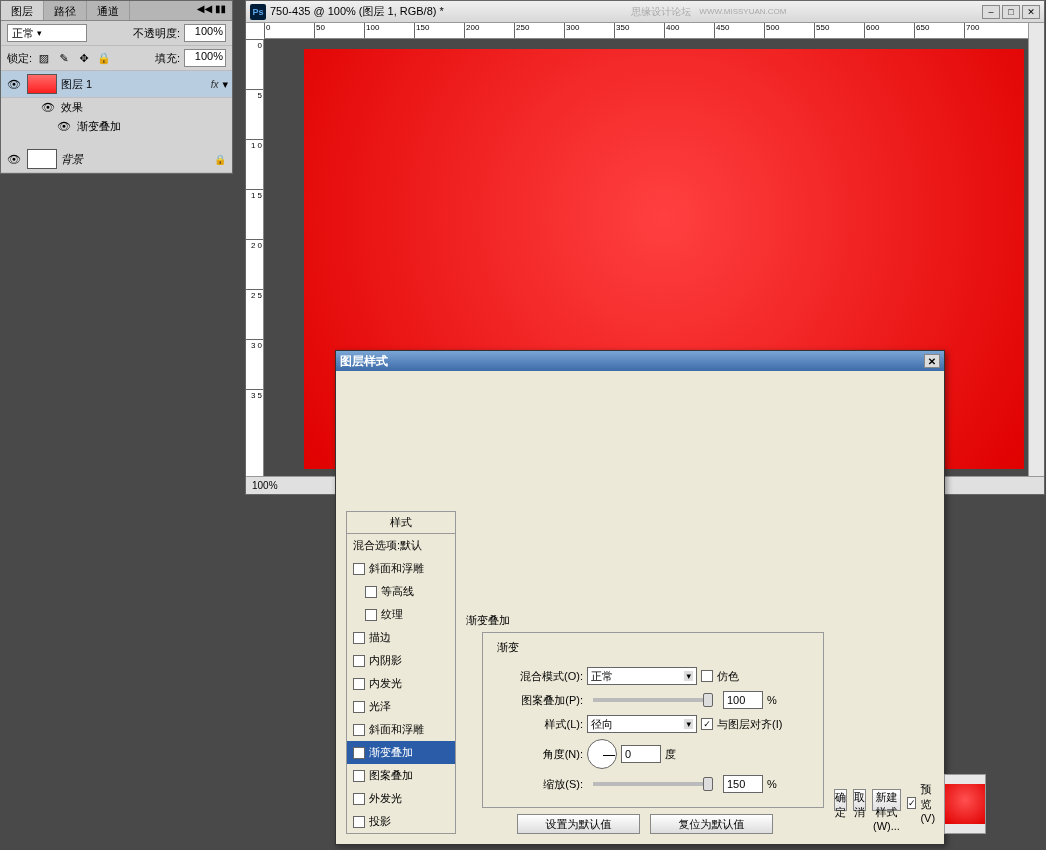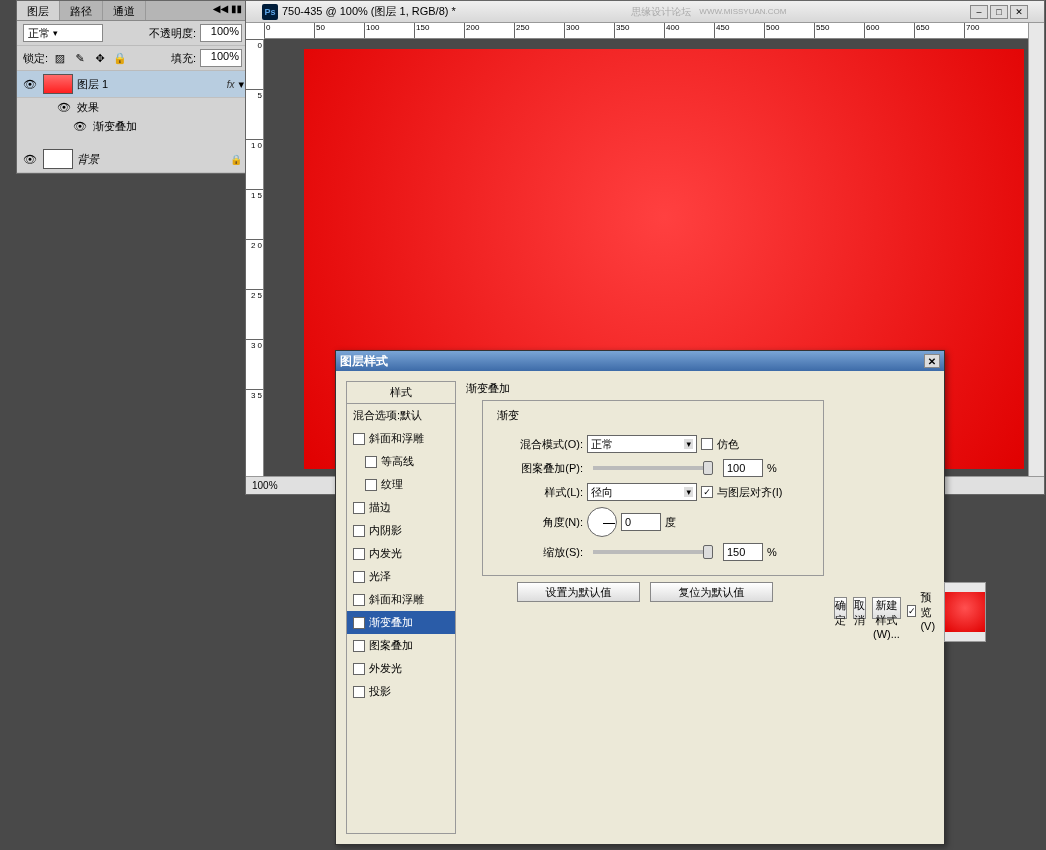--- a/index.html
+++ b/index.html
@@ -1,19 +1,19 @@
 <!DOCTYPE html>
 <html><head>
 <meta charset="utf-8">
 <style>
 * { box-sizing: border-box; margin: 0; padding: 0; }
 body { font-family: "Microsoft YaHei", SimSun, sans-serif; font-size: 11px; background: #494949; width: 1046px; height: 850px; position: relative; overflow: hidden; }
 
 
-.layers-panel { position: absolute; left: 16px; top: 0; width: 233px; background: #d3d3d3; border: 1px solid #666; }
+.layers-panel { position: absolute; left: 0; top: 0; width: 233px; background: #d3d3d3; border: 1px solid #666; }
 .panel-tabs { display: flex; background: #b5b5b5; height: 20px; border-bottom: 1px solid #888; }
 .panel-tab { padding: 3px 10px; font-size: 11px; background: #b5b5b5; border-right: 1px solid #999; cursor: pointer; }
 .panel-tab.active { background: #d3d3d3; }
 .panel-collapse { margin-left: auto; padding: 2px 6px; font-size: 10px; }
 .panel-row { display: flex; align-items: center; padding: 3px 6px; gap: 4px; border-bottom: 1px solid #bbb; }
 .dropdown { background: #fff; border: 1px solid #888; padding: 1px 4px; font-size: 11px; display: inline-flex; align-items: center; height: 18px; }
 .dropdown::after { content: "▾"; margin-left: 3px; font-size: 9px; }
 .icon-btn { width: 16px; height: 16px; display: inline-flex; align-items: center; justify-content: center; font-size: 11px; cursor: pointer; }
 .pct-input { background: #fff; border: 1px solid #888; width: 42px; height: 18px; font-size: 11px; padding: 0 2px; text-align: right; }
 .layer-list { background: #d3d3d3; }
@@ -22,39 +22,39 @@
 .vis-eye { width: 18px; text-align: center; }
 .layer-thumb { width: 30px; height: 20px; border: 1px solid #555; background: #fff; margin: 0 4px; }
 .layer-thumb.red { background: linear-gradient(to bottom, #ff6b6b, #ff2020); }
 .layer-name { flex: 1; }
 .fx-label { font-style: italic; font-size: 10px; color: #333; margin-right: 4px; }
 .sub-effect { padding: 2px 4px 2px 40px; display: flex; align-items: center; gap: 6px; font-size: 11px; }
 .lock-icon { width: 14px; text-align: center; font-size: 10px; }
 
 
 .doc-window { position: absolute; left: 245px; top: 0; width: 800px; height: 495px; background: #fff; border: 1px solid #666; }
-.doc-titlebar { display: flex; align-items: center; background: linear-gradient(#f0f0f0, #d8d8d8); height: 22px; padding: 0 16px; border-bottom: 1px solid #999; font-size: 11px; }
+.doc-titlebar { display: flex; align-items: center; background: linear-gradient(#f0f0f0, #d8d8d8); height: 22px; padding: 0 4px; border-bottom: 1px solid #999; font-size: 11px; }
 .ps-icon { width: 16px; height: 16px; background: #001d3a; color: #5ca5e8; font-size: 9px; font-weight: bold; display: inline-flex; align-items: center; justify-content: center; margin-right: 4px; border-radius: 2px; }
 .win-controls { margin-left: auto; display: flex; gap: 2px; }
 .win-btn { width: 18px; height: 14px; background: #ddd; border: 1px solid #888; font-size: 9px; display: inline-flex; align-items: center; justify-content: center; cursor: pointer; }
 .watermark { color: #aaa; font-size: 10px; margin-right: 8px; }
 .ruler-h { position: absolute; left: 18px; top: 22px; right: 16px; height: 16px; background: #fff; border-bottom: 1px solid #888; font-size: 8px; display: flex; }
 .ruler-h span { width: 50px; border-left: 1px solid #666; padding-left: 1px; }
 .ruler-v { position: absolute; left: 0; top: 38px; width: 18px; bottom: 18px; background: #fff; border-right: 1px solid #888; font-size: 8px; display: flex; flex-direction: column; }
 .ruler-v span { height: 50px; border-top: 1px solid #666; padding-top: 1px; text-align: right; padding-right: 1px; }
 .canvas-area { position: absolute; left: 18px; top: 38px; right: 16px; bottom: 18px; background: #494949; overflow: hidden; }
 .canvas-content { position: absolute; left: 40px; top: 10px; width: 720px; height: 420px; background: radial-gradient(circle at 50% 40%, #ff4040, #e00000); }
 .doc-statusbar { position: absolute; left: 0; bottom: 0; right: 0; height: 18px; background: #e0e0e0; border-top: 1px solid #999; display: flex; align-items: center; padding: 0 6px; font-size: 10px; }
 .scrollbar-v { position: absolute; right: 0; top: 22px; bottom: 18px; width: 16px; background: #e8e8e8; border-left: 1px solid #999; }
 
 
 .dialog { position: absolute; left: 335px; top: 350px; width: 610px; height: 495px; background: #ece9d8; border: 1px solid #333; box-shadow: 2px 2px 6px rgba(0,0,0,0.4); }
 .dialog-title { background: linear-gradient(#7aa5d6, #3d6ba8); color: #fff; height: 20px; display: flex; align-items: center; padding: 0 4px; font-size: 12px; font-weight: bold; }
 .close-x { margin-left: auto; width: 16px; height: 14px; background: #ddd; color: #000; border: 1px solid #888; font-size: 10px; display: inline-flex; align-items: center; justify-content: center; cursor: pointer; }
-.dialog-body { display: flex; padding: 10px; gap: 10px; height: calc(100% - 20px); }
+.dialog-body { display: flex; padding: 10px; gap: 10px; height: calc(100% - 20px); align-items: flex-end; }
 .styles-col { width: 110px; border: 1px solid #999; background: #ece9d8; }
 .styles-hdr { background: #ece9d8; padding: 3px 6px; border-bottom: 1px solid #999; font-size: 11px; text-align: center; }
 .style-item { padding: 4px 6px; font-size: 11px; display: flex; align-items: center; gap: 4px; cursor: pointer; }
 .style-item.sel { background: #2a5ca8; color: #fff; }
 .style-item.indent { padding-left: 18px; }
 .chk { width: 12px; height: 12px; border: 1px solid #666; background: #fff; display: inline-flex; align-items: center; justify-content: center; font-size: 9px; }
 .settings-col { flex: 1; }
 .fieldset { border: 1px solid #999; padding: 8px 10px; margin-bottom: 6px; margin-left: 16px; }
 .fieldset-title { font-size: 11px; margin: -14px 0 6px 0; background: #ece9d8; display: inline-block; padding: 0 4px; }
 .form-row { display: flex; align-items: center; margin: 6px 0; font-size: 11px; gap: 4px; }

